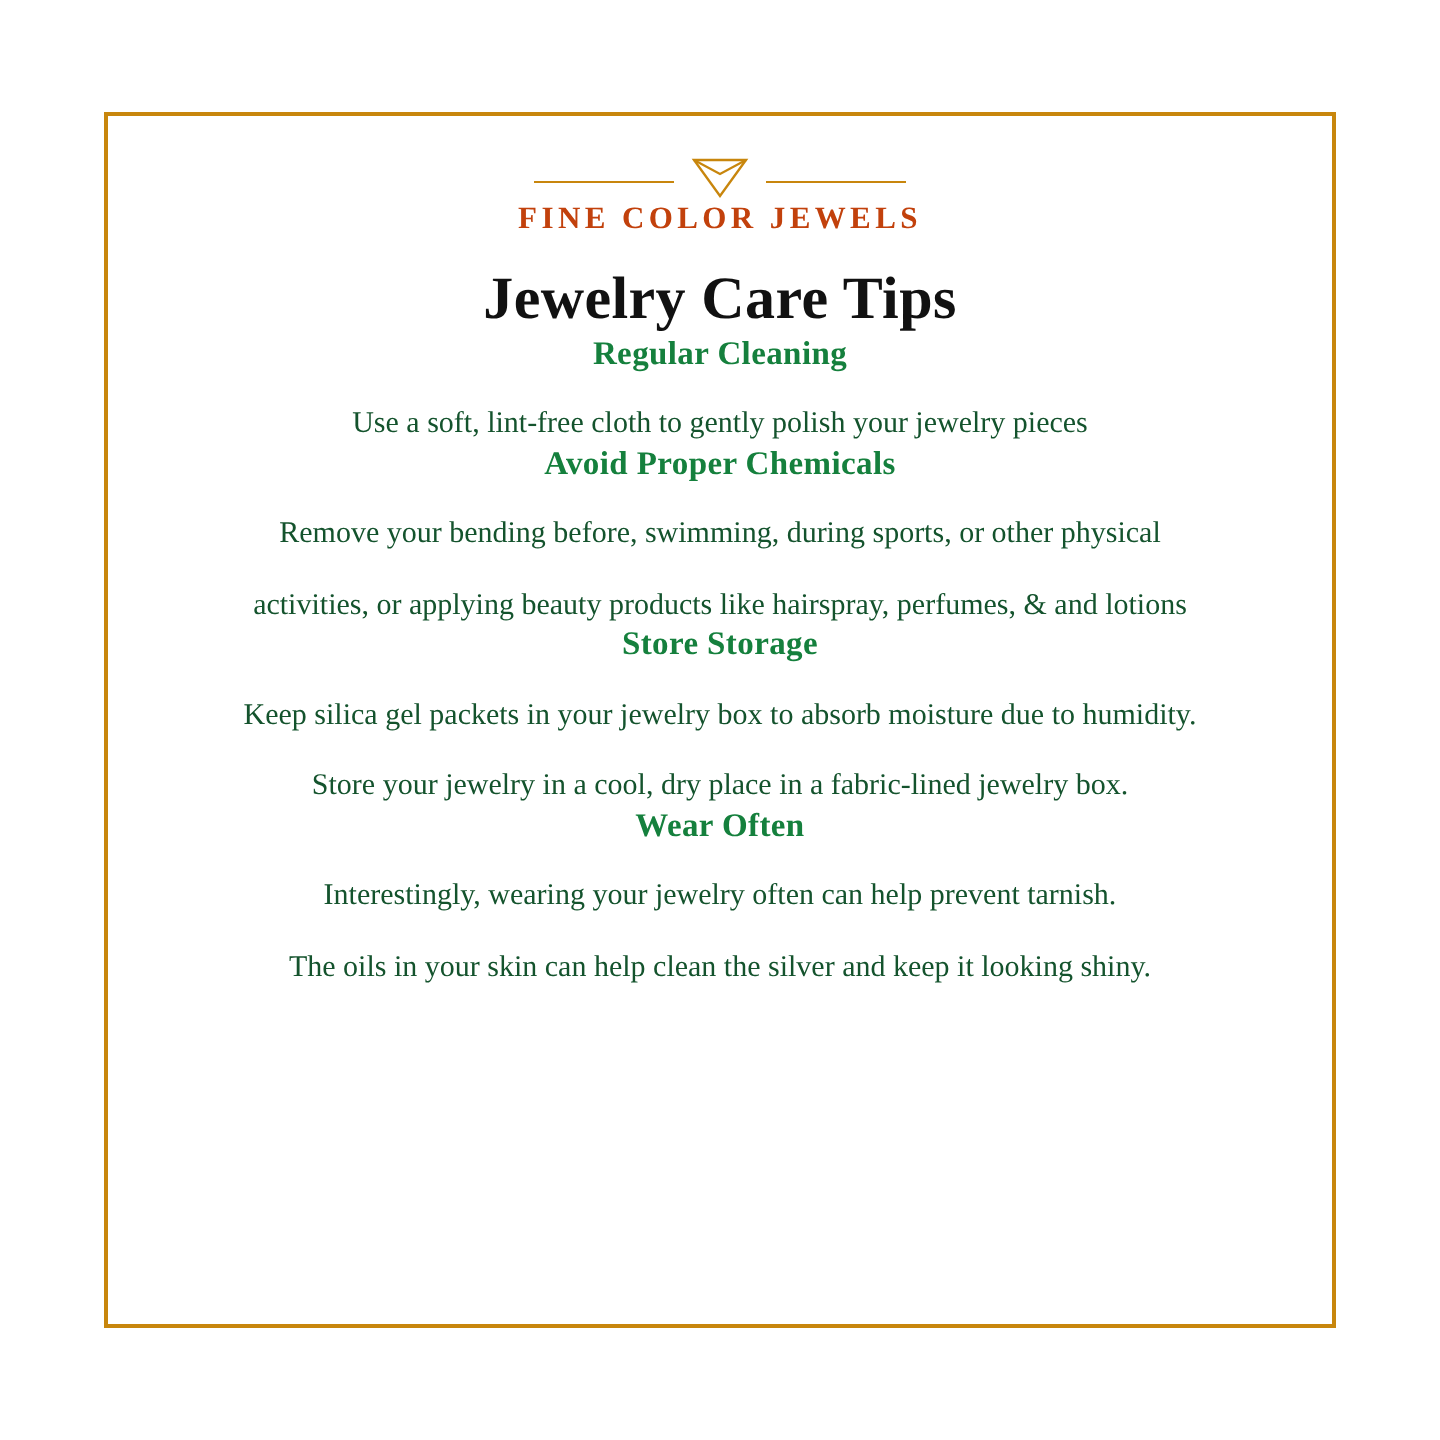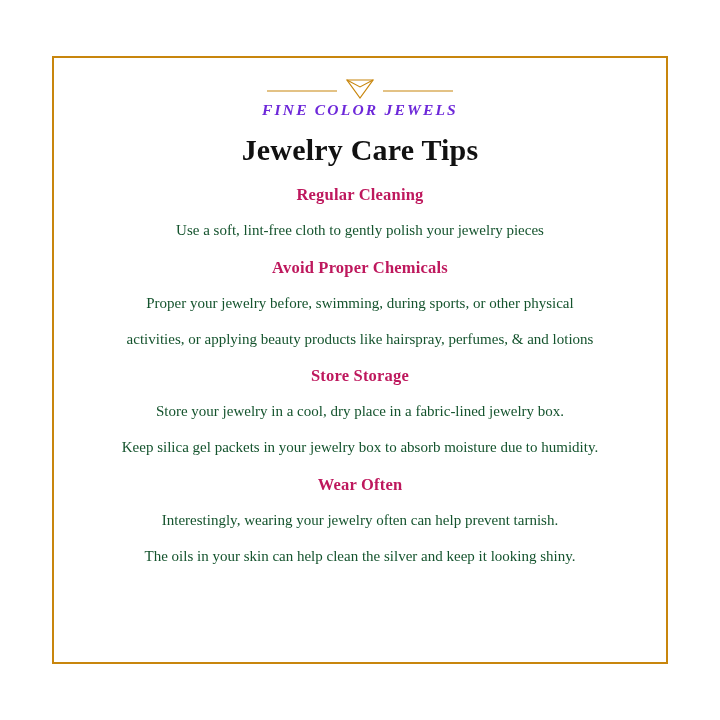--- a/index.html
+++ b/index.html
@@ -48,45 +48,43 @@
     align-items: center;
     justify-content: center;
     height: 26px;
   }
   .logo-mark svg { display: block; }
   .logo-text {
     font-family: "Liberation Serif", serif;
     font-size: 15.5px;
     letter-spacing: 2.2px;
     font-weight: 700;
-    color: #6d28d9;
+    color: #c2410c;
     margin-top: 1px;
     white-space: nowrap;
-    font-style: italic;
   }
   
   .main-title {
     font-family: "Liberation Serif", serif;
     font-size: 30px;
     font-weight: 700;
     color: #111111;
     margin-top: 14px;
     letter-spacing: 0.2px;
     text-align: center;
   }
   .section {
     width: 100%;
     text-align: center;
   }
   .section-title {
     font-family: "Liberation Serif", serif;
     font-size: 16.5px;
     font-weight: 700;
-    color: #be185d;
-    margin-top: 18px;
+    color: #15803d;
     letter-spacing: 0.2px;
   }
   .section-line {
     font-family: "Liberation Serif", serif;
     font-size: 15px;
     font-weight: 400;
     color: #14532d;
     margin-top: 16px;
     line-height: 1.25;
   }
@@ -112,28 +110,28 @@
 
     <div class="main-title">Jewelry Care Tips</div>
 
     <div class="section">
       <div class="section-title">Regular Cleaning</div>
       <div class="section-line">Use a soft, lint-free cloth to gently polish your jewelry pieces</div>
     </div>
 
     <div class="section">
       <div class="section-title">Avoid Proper Chemicals</div>
-      <div class="section-line">Proper your jewelry before, swimming, during sports, or other physical</div>
+      <div class="section-line">Remove your bending before, swimming, during sports, or other physical</div>
       <div class="section-line tight">activities,  or applying beauty products like hairspray, perfumes, &amp; and lotions</div>
     </div>
 
     <div class="section">
       <div class="section-title">Store Storage</div>
+      <div class="section-line tight">Keep silica gel packets in your jewelry box to absorb moisture due to humidity.</div>
       <div class="section-line">Store your jewelry in a cool, dry place in a fabric-lined jewelry box.</div>
-      <div class="section-line tight">Keep silica gel packets in your jewelry box to absorb moisture due to humidity.</div>
     </div>
 
 
     <div class="section">
       <div class="section-title">Wear Often</div>
       <div class="section-line">Interestingly, wearing your jewelry often can help prevent tarnish.</div>
       <div class="section-line tight">The oils in your skin can help clean the silver and keep it looking shiny.</div>
     </div>
 
   </div>

